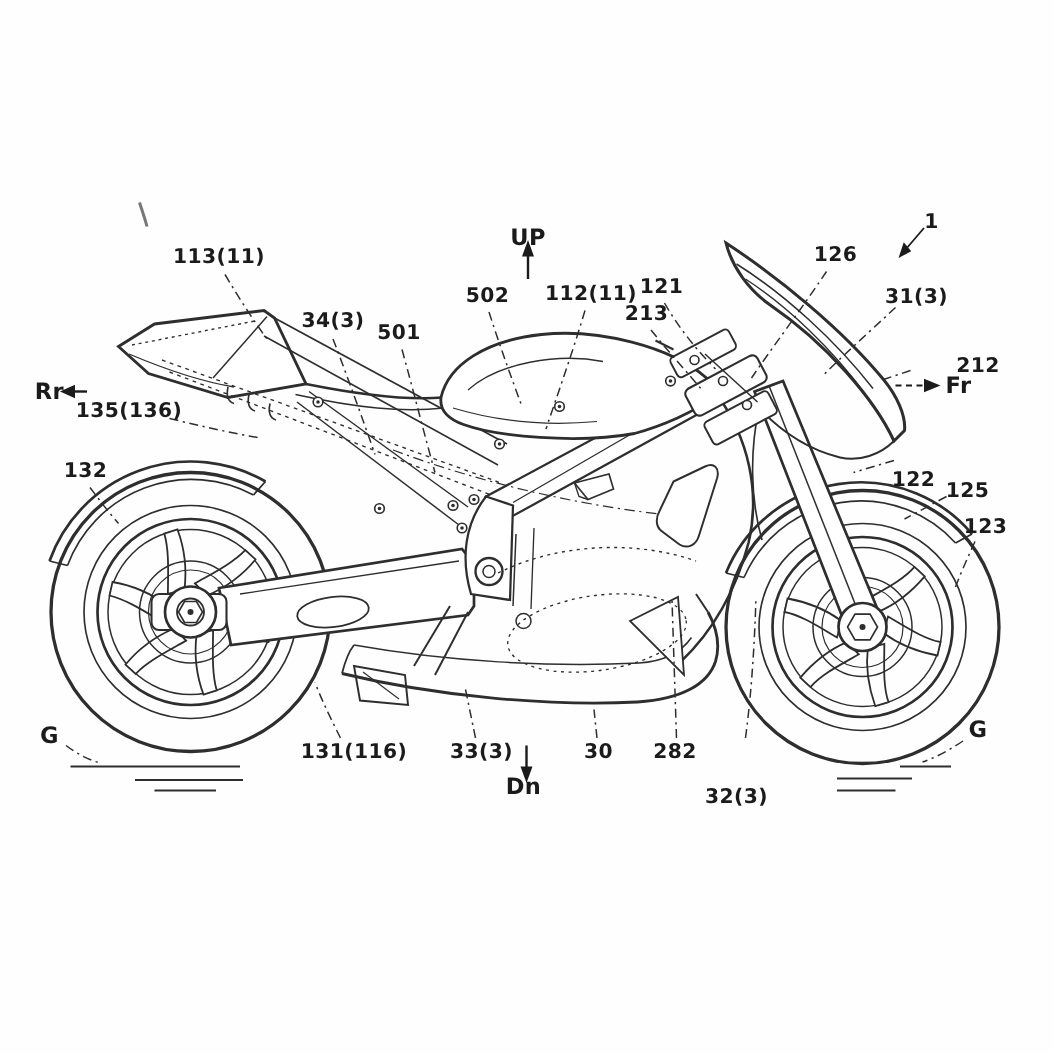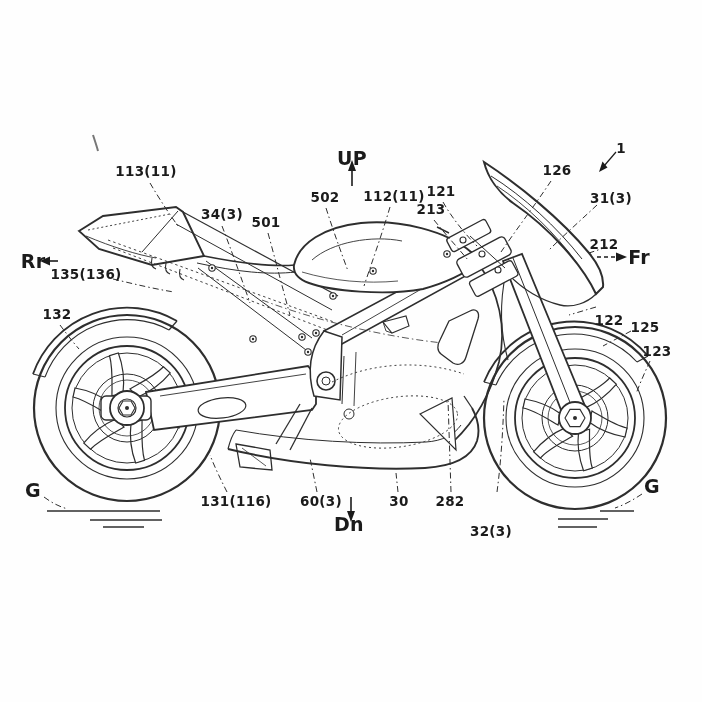--- a/index.html
+++ b/index.html
@@ -6,21 +6,21 @@
   .stage{
     position:relative;width:702px;height:702px;background:#fefefe;
     font-family:"DejaVu Sans", sans-serif;overflow:hidden;
   }
   .stage svg{position:absolute;left:0;top:0;}
   .lbl{
     position:absolute;transform:translate(-50%,-50%);
     font-size:13.5px;font-weight:700;color:#1b1b1b;
     letter-spacing:.3px;white-space:nowrap;user-select:none;
   }
-  .lbl.dir{font-size:19px;}
+  .lbl.dir{font-size:15px;}
 </style>
 </head>
 <body>
 
 <div class="stage">
 
   <svg width="702" height="702" viewBox="0 0 702 702">
 
     <g stroke="#2e2e2e" stroke-width="1.3" fill="none">
       <line x1="47" y1="511" x2="160" y2="511"></line>
@@ -248,28 +248,28 @@
     <span class="lbl" style="left:146px;top:171px">113(11)</span>
     <span class="lbl" style="left:222px;top:214px">34(3)</span>
     <span class="lbl" style="left:266px;top:222px">501</span>
     <span class="lbl" style="left:325px;top:197px">502</span>
     <span class="lbl" style="left:394px;top:196px">112(11)</span>
     <span class="lbl" style="left:441px;top:191px">121</span>
     <span class="lbl" style="left:431px;top:209px">213</span>
     <span class="lbl" style="left:557px;top:170px">126</span>
     <span class="lbl" style="left:621px;top:148px">1</span>
     <span class="lbl" style="left:611px;top:198px">31(3)</span>
-    <span class="lbl" style="left:604px;top:244px">212</span>
+    <span class="lbl" style="left:652px;top:244px">212</span>
     <span class="lbl" style="left:609px;top:320px">122</span>
     <span class="lbl" style="left:645px;top:327px">125</span>
     <span class="lbl" style="left:657px;top:351px">123</span>
     <span class="lbl" style="left:57px;top:314px">132</span>
     <span class="lbl" style="left:86px;top:274px">135(136)</span>
     <span class="lbl" style="left:236px;top:501px">131(116)</span>
-    <span class="lbl" style="left:321px;top:501px">60(3)</span>
+    <span class="lbl" style="left:321px;top:501px">33(3)</span>
     <span class="lbl" style="left:399px;top:501px">30</span>
     <span class="lbl" style="left:450px;top:501px">282</span>
     <span class="lbl" style="left:491px;top:531px">32(3)</span>
   </div>
 
   <div>
     <span class="lbl dir" style="left:352px;top:158px">UP</span>
     <span class="lbl dir" style="left:349px;top:524px">Dn</span>
     <span class="lbl dir" style="left:33px;top:261px">Rr</span>
     <span class="lbl dir" style="left:639px;top:257px">Fr</span>

